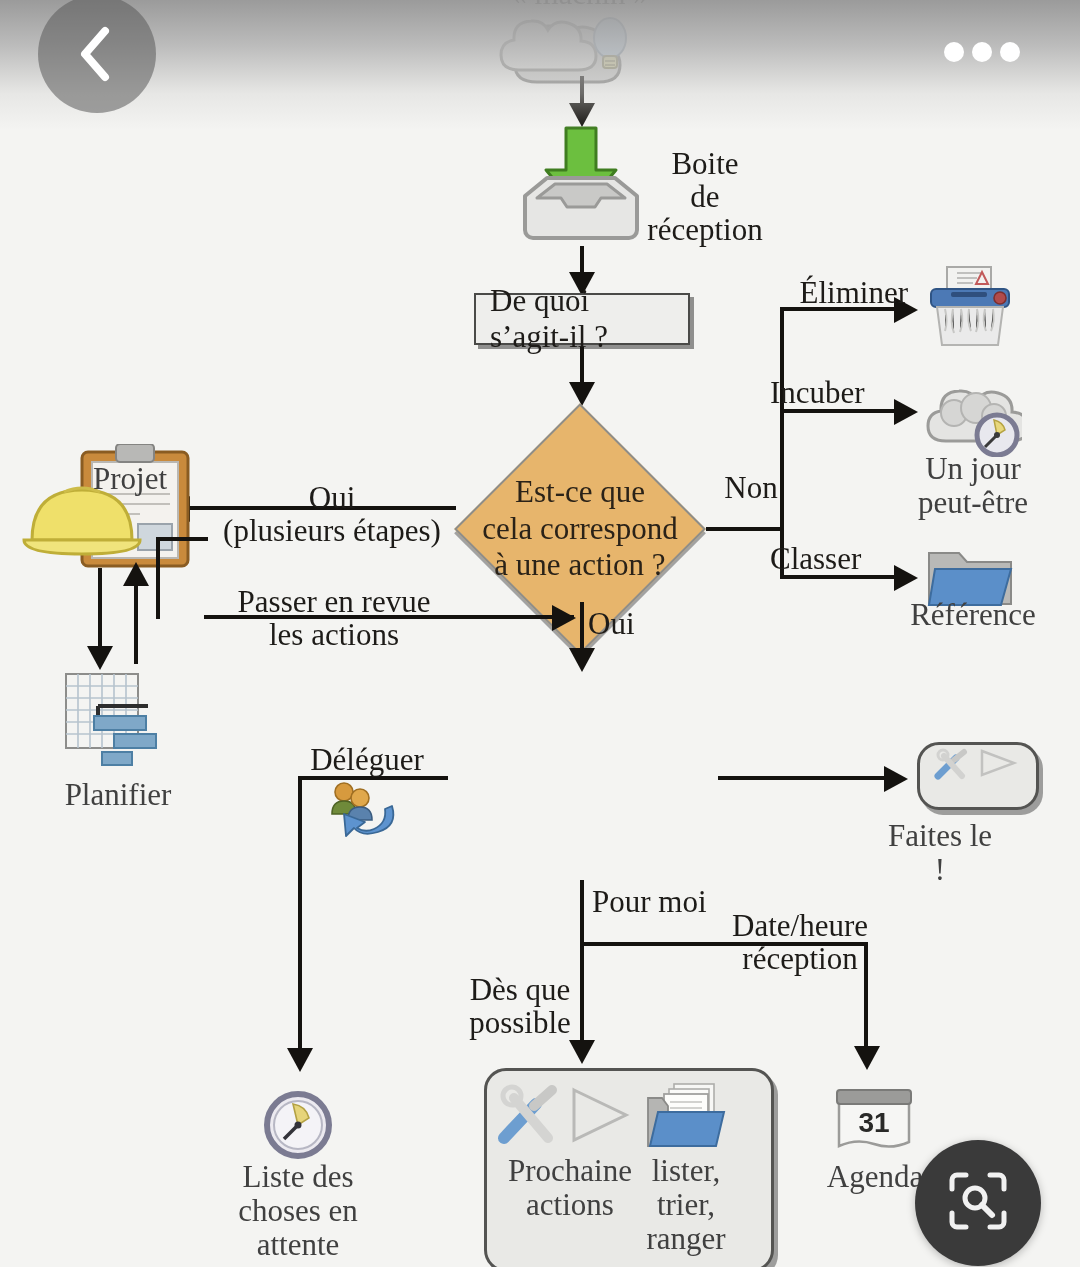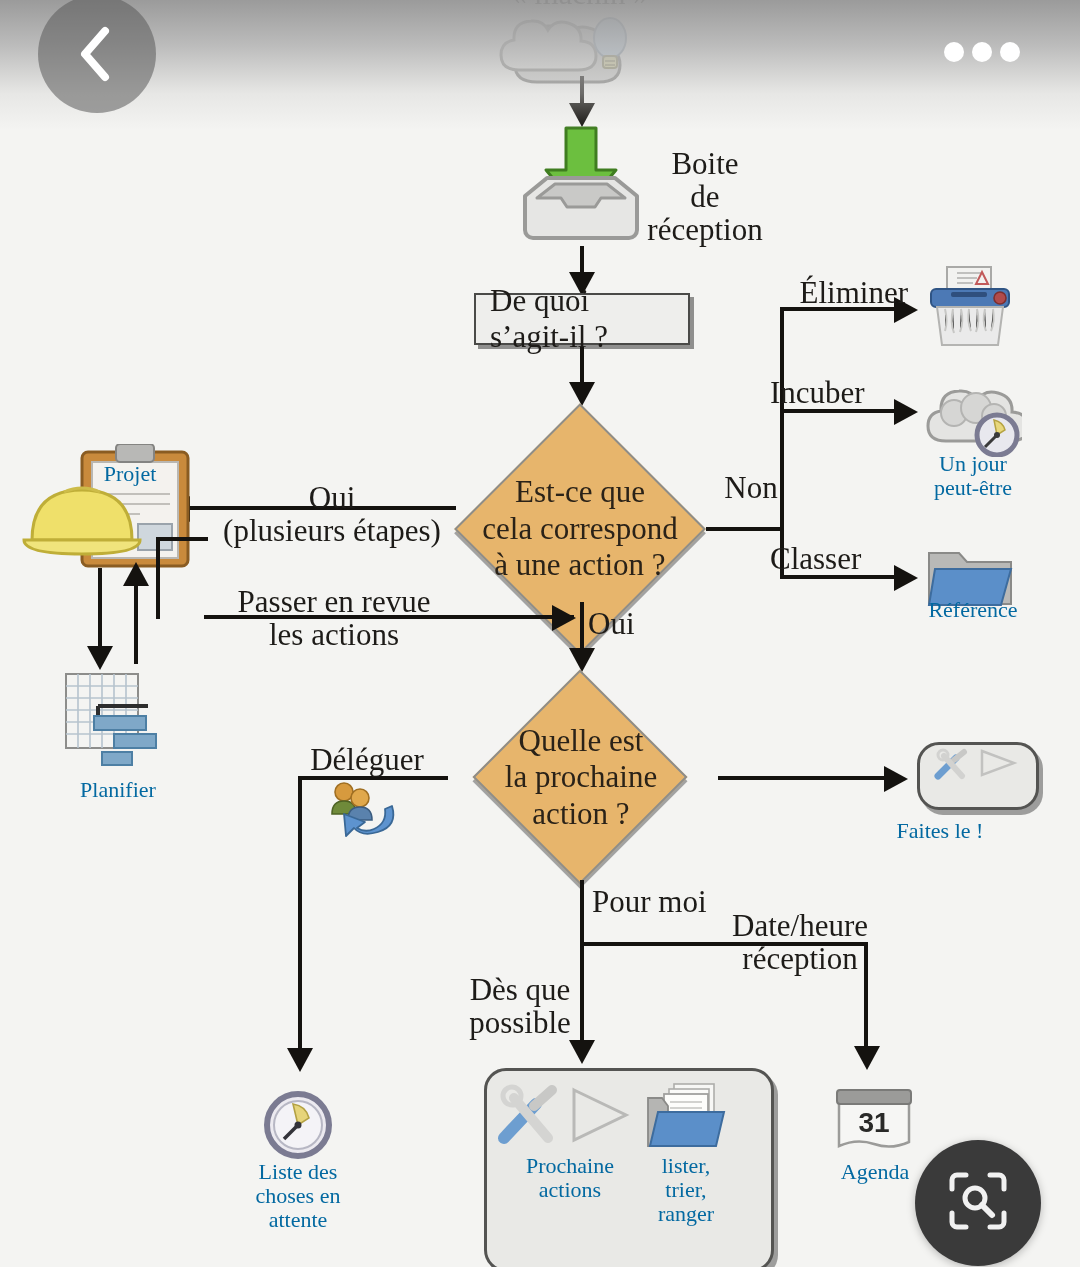--- a/index.html
+++ b/index.html
@@ -72,21 +72,21 @@
   .ln.h { height:4px; }
   .ln.v { width:4px; }
   .ah { position:absolute; width:0; height:0; }
   .ah.r { border-top:13px solid transparent; border-bottom:13px solid transparent; border-left:24px solid #14120f; }
   .ah.l { border-top:13px solid transparent; border-bottom:13px solid transparent; border-right:24px solid #14120f; }
   .ah.d { border-left:13px solid transparent; border-right:13px solid transparent; border-top:24px solid #14120f; }
   .ah.u { border-left:13px solid transparent; border-right:13px solid transparent; border-bottom:24px solid #14120f; }
 
   .icon { position:absolute; }
   .icon svg { display:block; }
-  .caption { position:absolute; font-size:22px; color:#0369a1; text-align:center; line-height:1.1; white-space:pre-line; }
+  .caption { position:absolute; font-size:31px; color:#404040; text-align:center; line-height:1.1; white-space:pre-line; }
 </style>
 </head>
 <body>
 
 <div id="stage">
 
   <div class="lbl" style="left:470px; top:-22px; width:220px;">« machin »</div>
   <div class="icon" style="left:497px; top:8px;">
     <svg width="160" height="82" viewBox="0 0 160 82">
       <g stroke="#7d7d7b" stroke-width="3" fill="#cfcfcd">
@@ -243,26 +243,20 @@
       <rect x="52" y="62" width="42" height="14" fill="#7fa8c8" stroke="#4d7fa4" stroke-width="2"></rect>
       <rect x="40" y="80" width="30" height="13" fill="#7fa8c8" stroke="#4d7fa4" stroke-width="2"></rect>
     </svg>
   </div>
   <div class="caption" style="left:28px; top:778px; width:180px;">Planifier</div>
 
   <div class="lbl" style="left:588px; top:608px; width:70px; text-align:left;">Oui</div>
   <div class="ln v" style="left:580px; top:602px; height:62px;"></div>
   <div class="ah d" style="left:569px; top:648px;"></div>
 
-  <div class="diamond" style="left:442px; top:670px; width:278px; height:215px;">
-    <div class="shape" style="left:62px; top:31px; width:152px; height:152px;"></div>
-    <div class="txt">Quelle est
-la prochaine
-action ?</div>
-  </div>
 
   <div class="ln h" style="left:718px; top:776px; width:170px;"></div>
   <div class="ah r" style="left:884px; top:766px;"></div>
 
   <div class="roundbox" style="left:917px; top:742px; width:122px; height:68px;"></div>
   <div class="icon" style="left:932px; top:748px;">
     <svg width="96" height="32" viewBox="0 0 96 32">
       <g transform="translate(2,2)">
         <path d="M4 26 L22 8" stroke="#6d9ed0" stroke-width="7" stroke-linecap="round"></path>
         <path d="M20 10 L30 2" stroke="#c8c8c6" stroke-width="6" stroke-linecap="round"></path>

